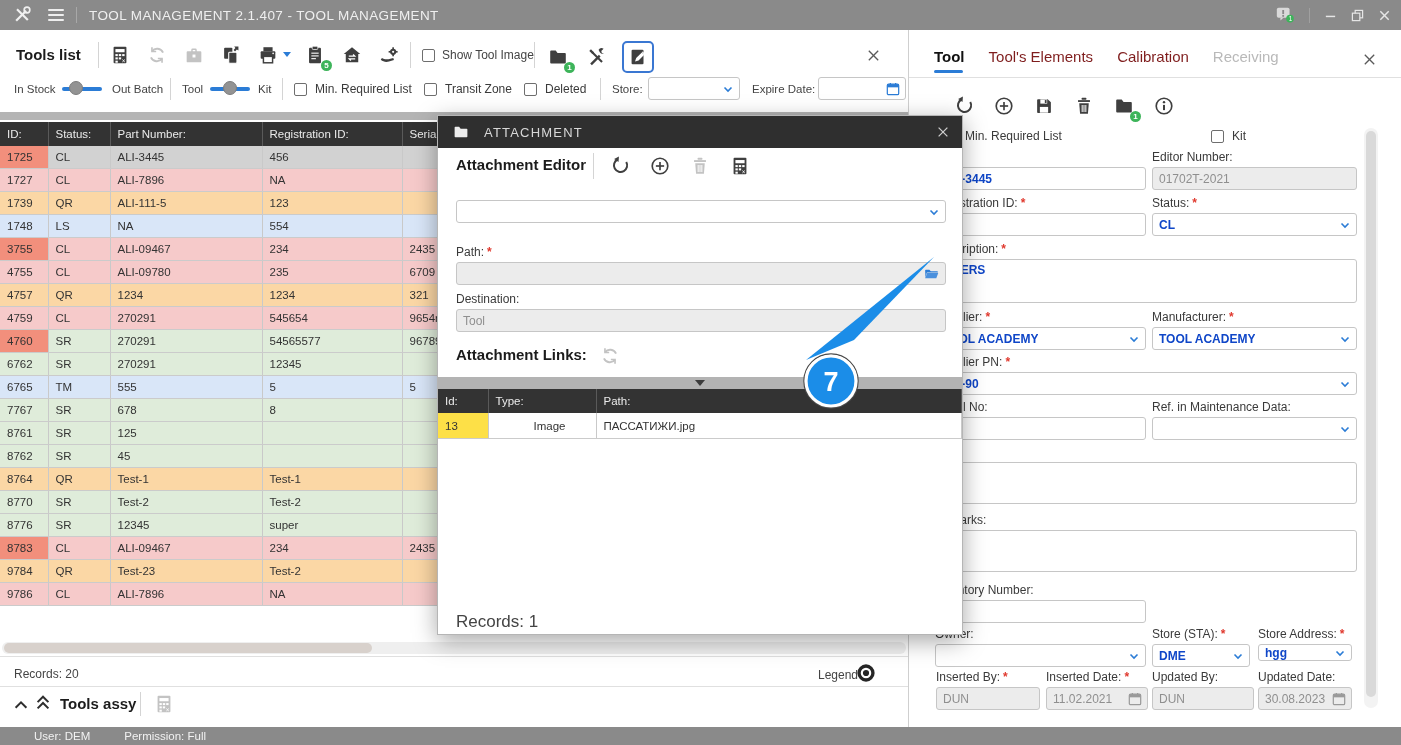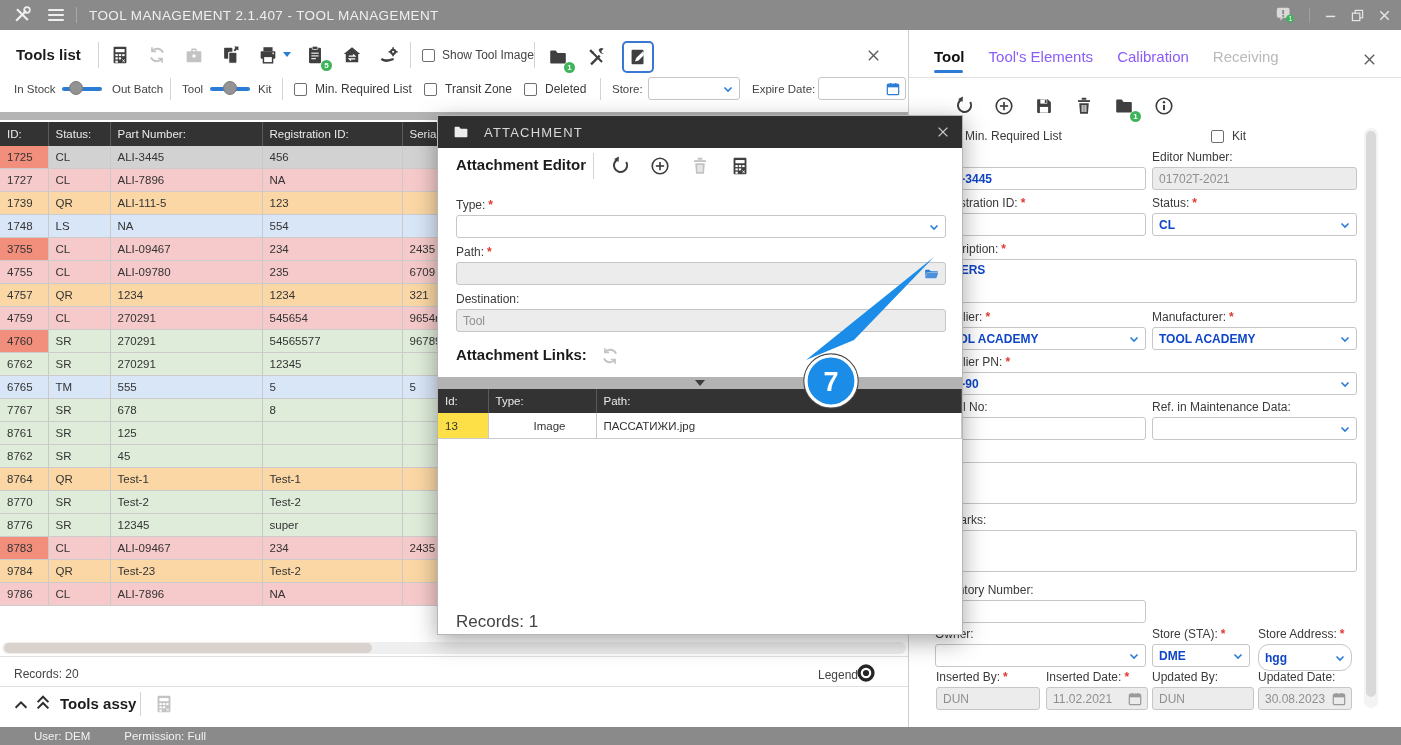--- a/index.html
+++ b/index.html
@@ -54,21 +54,21 @@
   td.id-hl{background:#f28f7c !important;}
   
   .modal{position:absolute;left:437px;top:115px;width:526px;height:520px;background:#fff;z-index:20;
          box-shadow:0 6px 22px rgba(0,0,0,.35);border:1px solid #b5b5b5;box-sizing:border-box;}
   .modal-head{position:absolute;left:0;top:0;right:0;height:32px;background:#2f2f2f;display:flex;align-items:center;}
   .modal-title{color:#d8d8d8;font-size:13px;letter-spacing:1.2px;margin-left:14px;}
   .splitter{position:absolute;left:0;width:524px;height:12px;background:#b3b3b3;display:flex;align-items:center;justify-content:center;}
   .splitter .tri{width:0;height:0;border-left:5px solid transparent;border-right:5px solid transparent;border-top:6px solid #3c3c3c;}
   
   .tabs{position:absolute;left:934px;top:48px;display:flex;gap:24px;align-items:flex-end;}
-  .tab{font-size:15px;color:#8b5cf6;padding-bottom:8px;position:relative;white-space:nowrap;}
+  .tab{font-size:15px;color:#7f1d1d;padding-bottom:8px;position:relative;white-space:nowrap;}
   .tab.active{font-weight:bold;color:#111;}
   .tab.active:after{content:"";position:absolute;left:0;right:2px;bottom:0;height:3px;background:#2b7cd6;border-radius:2px;}
   .tab.disabled{color:#b9b9b9;}
   
   .hscroll{position:absolute;left:2px;top:642px;width:904px;height:12px;background:#efefef;border-radius:6px;}
   .hscroll .thumb{position:absolute;left:2px;top:1px;width:368px;height:10px;background:#d8d1cc;border-radius:5px;}
   .vscroll{position:absolute;left:1364px;top:128px;width:14px;height:580px;background:#f3f3f3;border-radius:7px;}
   .vscroll .thumb{position:absolute;left:2px;top:3px;width:10px;height:566px;background:#d9d9d9;border-radius:5px;}
   
   .statusbar{position:absolute;left:0;top:727px;width:1401px;height:18px;background:#8a8a8a;display:flex;align-items:center;
@@ -736,21 +736,21 @@
         <span class="fval blue">DME</span>
         <span class="tail">
           <svg viewBox="0 0 12 12" width="12" height="12" fill="none" stroke="#2b7cd6" stroke-width="1.6">
             <path d="M2.5 4.5 6 8l3.5-3.5"></path>
           </svg>
         </span>
       </div>
     </div>
   <div class="fgroup" style="left:1258px;top:627px;width:94px;">
       <div class="flabel"><span>Store Address:</span><span class="req">*</span></div>
-      <div class="fctrl" style="width: 100%; height: 27px; border-radius: 11px;">
+      <div class="fctrl" style="width: 100%; height: 17px;">
         <span class="fval blue">hgg</span>
         <span class="tail">
           <svg viewBox="0 0 12 12" width="12" height="12" fill="none" stroke="#2b7cd6" stroke-width="1.6">
             <path d="M2.5 4.5 6 8l3.5-3.5"></path>
           </svg>
         </span>
       </div>
     </div>
   <div class="fgroup" style="left:936px;top:670px;width:104px;">
       <div class="flabel"><span>Inserted By:</span><span class="req">*</span></div>
@@ -856,21 +856,20 @@
             <rect x="13.6" y="16" width="4.6" height="4.6" fill="currentColor"></rect>
             <g stroke="#fff" stroke-width="1">
               <line x1="14.6" y1="17" x2="17.2" y2="19.6"></line>
               <line x1="17.2" y1="17" x2="14.6" y2="19.6"></line>
             </g>
           </svg>
         </span>
       </div>
 
     <div class="fgroup" style="left:18px;top:82px;width:490px;">
-        <div class="flabel"><span>Type:</span><span class="req">*</span></div>
         <div class="fctrl" style="width: 100%; height: 23px;">
           <span class="fval"></span>
           <span class="tail">
             <svg viewBox="0 0 12 12" width="12" height="12" fill="none" stroke="#2b7cd6" stroke-width="1.6">
               <path d="M2.5 4.5 6 8l3.5-3.5"></path>
             </svg>
           </span>
         </div>
       </div>
     <div class="fgroup" style="left:18px;top:129px;width:490px;">

